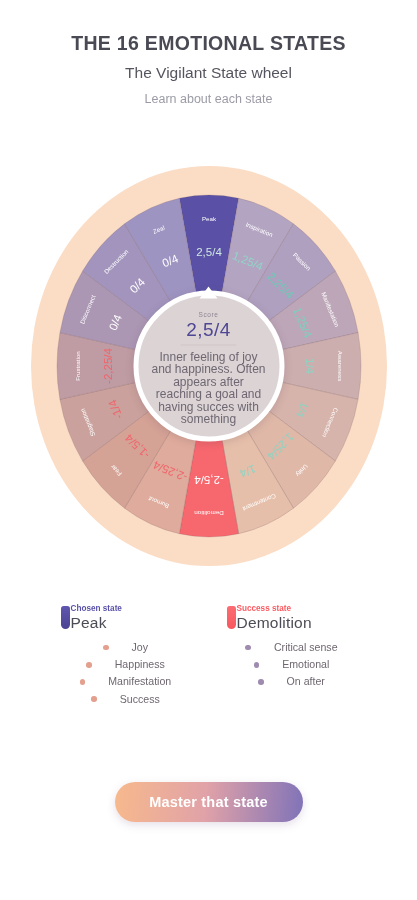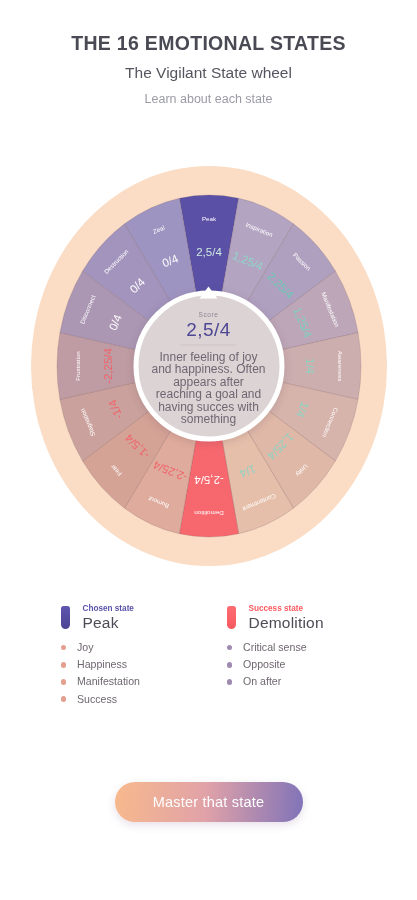--- a/index.html
+++ b/index.html
@@ -79,45 +79,45 @@
   }
 
   
   .legend {
     position: absolute; left: 0; top: 604px;
     width: 417px;
     display: flex; justify-content: center;
     gap: 36px;
   }
   .legend-col { width: 130px; }
-  .legend-head { display: flex; align-items: flex-start; gap: 13px; }
+  .legend-head { display: flex; align-items: flex-start; gap: 1px; }
   .pin { width: 9px; height: 23px; border-radius: 3px 3px 5px 5px; flex: 0 0 9px; margin-top: 2px; }
   .pin.chosen { background: linear-gradient(180deg,#5f56b0,#4b4392); }
   .pin.opposite { background: linear-gradient(180deg,#fb6d72,#f8585f); }
   .lh-kicker { font-size: 8.2px; font-weight: 700; }
   .lh-kicker.chosen { color: #5a52aa; }
   .lh-kicker.opposite { color: #fb5a61; }
   .lh-name { font-size: 15.5px; color: #4c4c56; margin-top: 1px; letter-spacing: .2px; }
   .legend-list { margin-top: 7px; list-style: none; }
   .legend-list li {
-    display: flex; align-items: center; gap: 11px;
-    font-size: 10.6px; color: #6f6770; line-height: 17.2px;
+    display: flex; align-items: center; gap: 23px;
+    font-size: 10.6px; color: #6f6770; line-height: 17.2px; justify-content: center;
   }
   .dot { width: 5.5px; height: 5.5px; border-radius: 50%; flex: 0 0 5.5px; }
   .dot.chosen { background: #e3a08e; }
   .dot.opposite { background: #a08bb0; }
 
   
   .cta {
     position: absolute; left: 50%; top: 782px;
     transform: translateX(-50%);
     width: 188px; height: 40px;
     border: none; border-radius: 22px;
     background: linear-gradient(95deg,#f7b98c 0%,#e1a2a8 48%,#8073b8 100%);
-    color: #fff; font-size: 14.5px; font-weight: 400;
+    color: #fff; font-size: 14.5px; font-weight: 700;
     font-family: "Liberation Sans", sans-serif;
     letter-spacing: .2px; cursor: pointer;
     box-shadow: 0 3px 8px rgba(140,110,150,.22);
   }
 </style>
 </head>
 <body>
 
 <div class="page">
 
@@ -258,21 +258,21 @@
           <div class="lh-name">Demolition</div>
         </div>
       </div>
       <ul class="legend-list" id="opposite-list">
           <li>
             <span class="dot opposite"></span>
             <span>Critical sense</span>
           </li>
           <li>
             <span class="dot opposite"></span>
-            <span>Opposite</span>
+            <span>Emotional</span>
           </li>
           <li>
             <span class="dot opposite"></span>
             <span>On after</span>
           </li>
         </ul>
     </div>
   </div>
 
   <button class="cta">Master that state</button>

